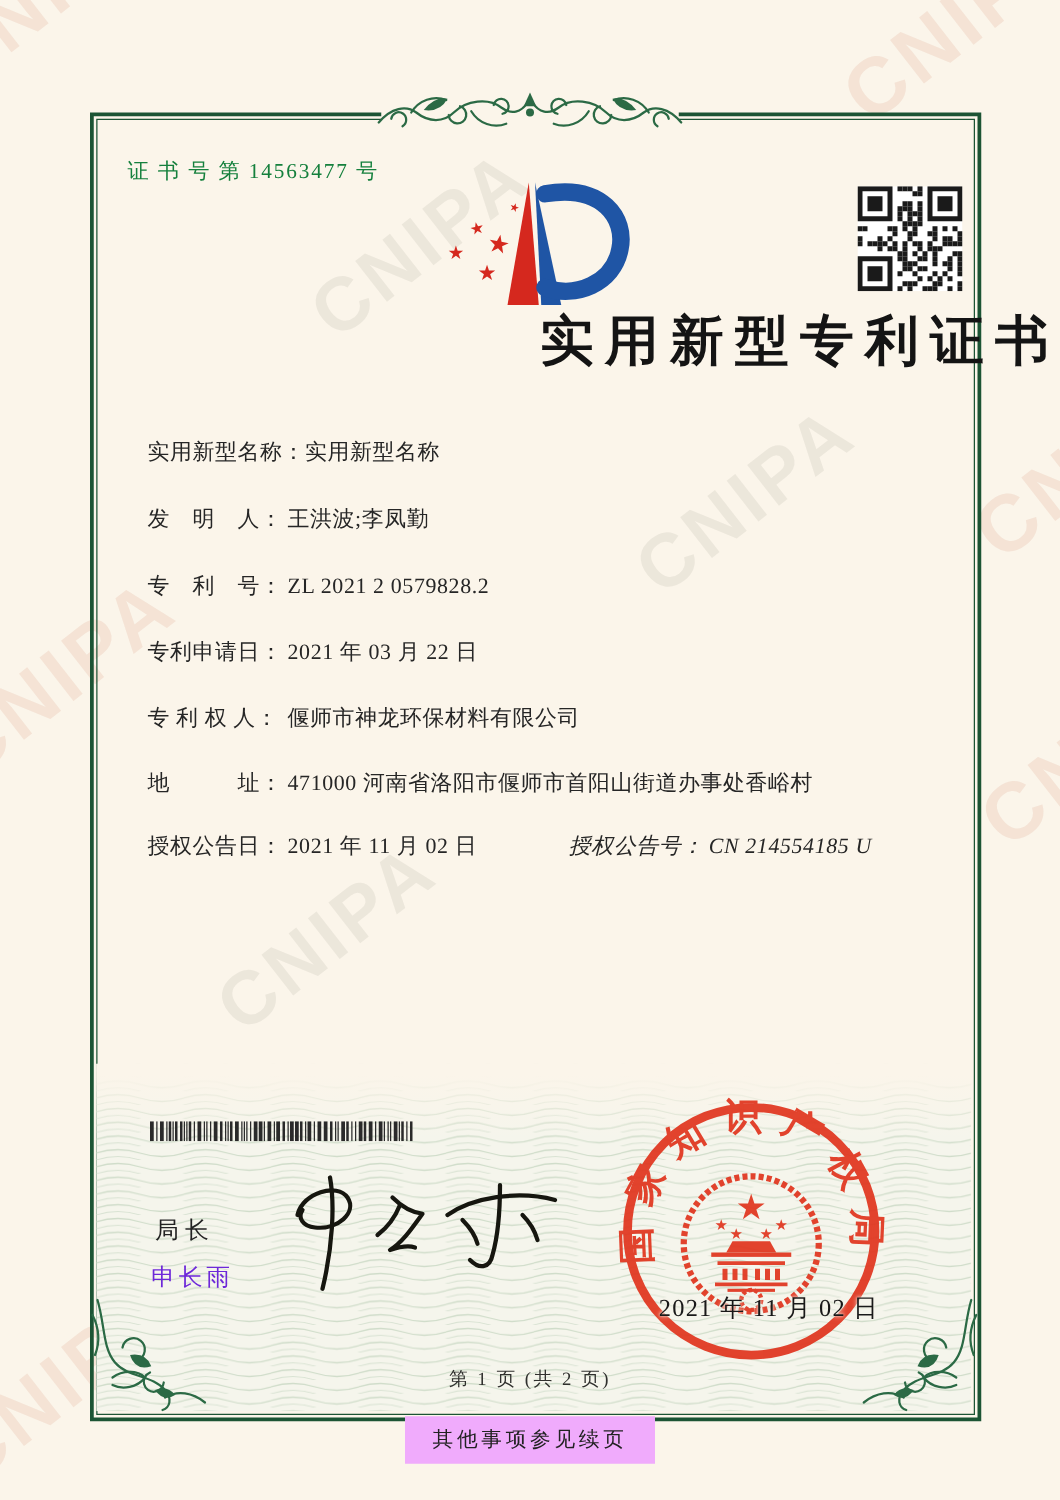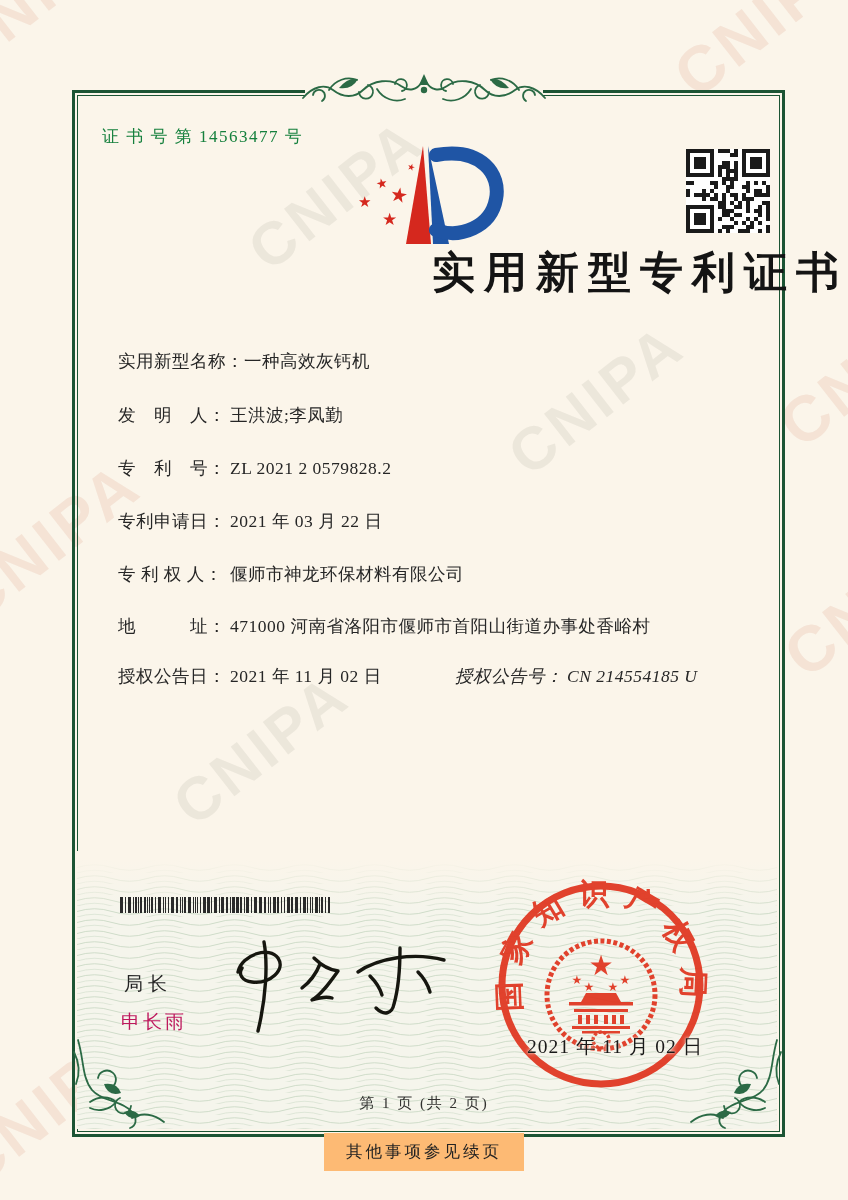--- a/index.html
+++ b/index.html
@@ -41,31 +41,31 @@
   .flabel{display:inline-block; min-width:112px; letter-spacing:0.5px;}
   .fvalue{letter-spacing:0.5px;}
   .grant2{position:absolute; left:337px; top:0; white-space:nowrap;font-style:italic;}
   
   .bodytext{position:absolute; left:104px; top:699px; width:664px; z-index:5;}
   .bodytext p{margin:0; text-indent:2em; font-size:17.2px; line-height:31px;
          font-style:italic; color:#2d2d2d; letter-spacing:0.4px; text-align:justify;}
   
   .barcode{position:absolute; left:120px; top:897px; z-index:5;}
   .sig-title{position:absolute; left:124px; top:971px; font-size:19px; letter-spacing:5px; color:#232323; z-index:5;}
-  .sig-name{position:absolute; left:121px; top:1009px; font-size:19px; letter-spacing:3px; color:#be185d; z-index:5;}
+  .sig-name{position:absolute; left:121px; top:1009px; font-size:19px; letter-spacing:3px; color:#6d28d9; z-index:5;}
   .sig-hand{position:absolute; left:218px; top:938px; z-index:5;}
   
   .seal{position:absolute; left:494px; top:878px; z-index:6;}
   .seal-date{position:absolute; left:527px; top:1033px; font-size:19.5px; color:#191919;
         letter-spacing:1px; z-index:7; text-shadow:0 0 4px #f4f1e6, 0 0 2px #f4f1e6;}
   
   .page-info{position:absolute; left:0; right:0; top:1094px; text-align:center;
         font-size:15px; letter-spacing:2px; color:#30302e; z-index:5;}
   .note-box{position:absolute; left:50%; transform:translateX(-50%); top:1133px;
-        background:#fdba74; padding:8px 22px; font-size:16.5px; letter-spacing:3px;
+        background:#f0abfc; padding:8px 22px; font-size:16.5px; letter-spacing:3px;
         color:#222; z-index:5;}
 </style>
 </head>
 <body>
 
 <div class="page">
 
   <span class="wm pink" style="left:-70px; top:-45px;">CNIPA</span>
   <span class="wm pink" style="left:660px; top:-20px;">CNIPA</span>
   <span class="wm pink" style="left:765px; top:330px;">CNIPA</span>
@@ -290,21 +290,21 @@
       <rect x="56" y="80" width="4" height="4" fill="#1a1a1a"></rect>
       <rect x="60" y="80" width="4" height="4" fill="#1a1a1a"></rect>
       <rect x="72" y="80" width="4" height="4" fill="#1a1a1a"></rect>
       <rect x="80" y="80" width="4" height="4" fill="#1a1a1a"></rect>
     </svg>
 
   <div class="title">实用新型专利证书</div>
 
   <div class="fields">
     <div class="frow" style="top:0px">
-      <span class="flabel">实用新型名称：</span><span class="fvalue">一种高效灰钙机</span>
+      <span class="flabel">实用新型名称：</span><span class="fvalue">实用新型名称</span>
     </div>
     <div class="frow" style="top:54px">
       <span class="flabel">发　明　人：</span><span class="fvalue">王洪波;李凤勤</span>
     </div>
     <div class="frow" style="top:107px">
       <span class="flabel">专　利　号：</span><span class="fvalue">ZL 2021 2 0579828.2</span>
     </div>
     <div class="frow" style="top:160px">
       <span class="flabel">专利申请日：</span><span class="fvalue">2021 年 03 月 22 日</span>
     </div>

